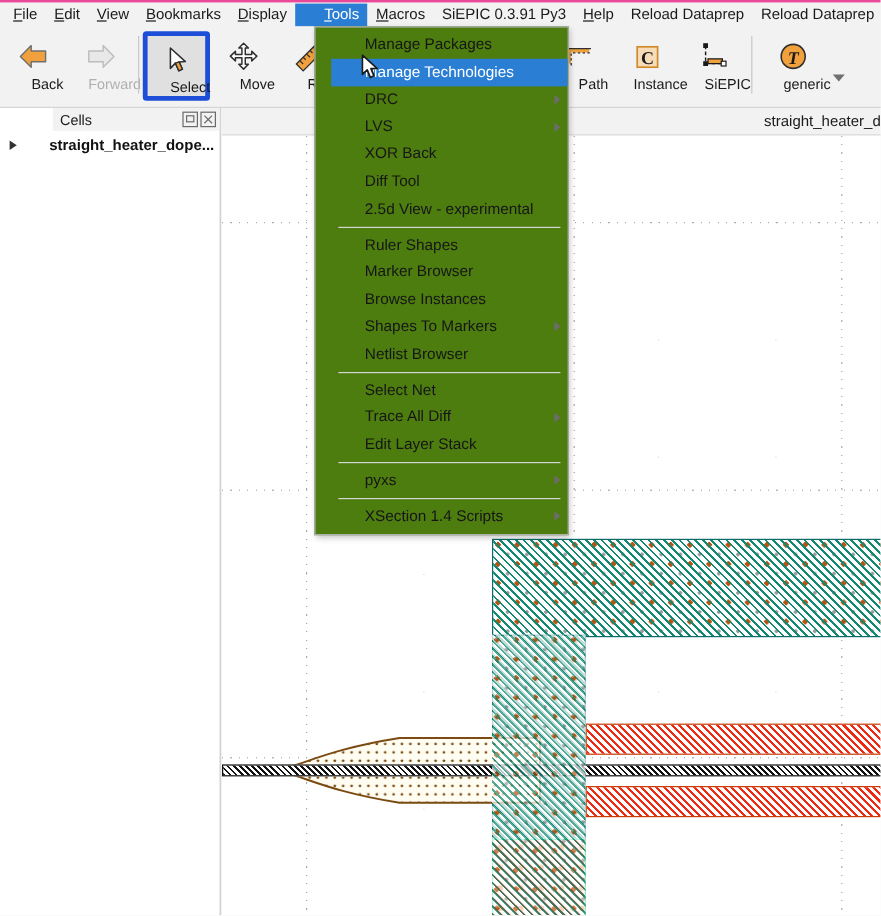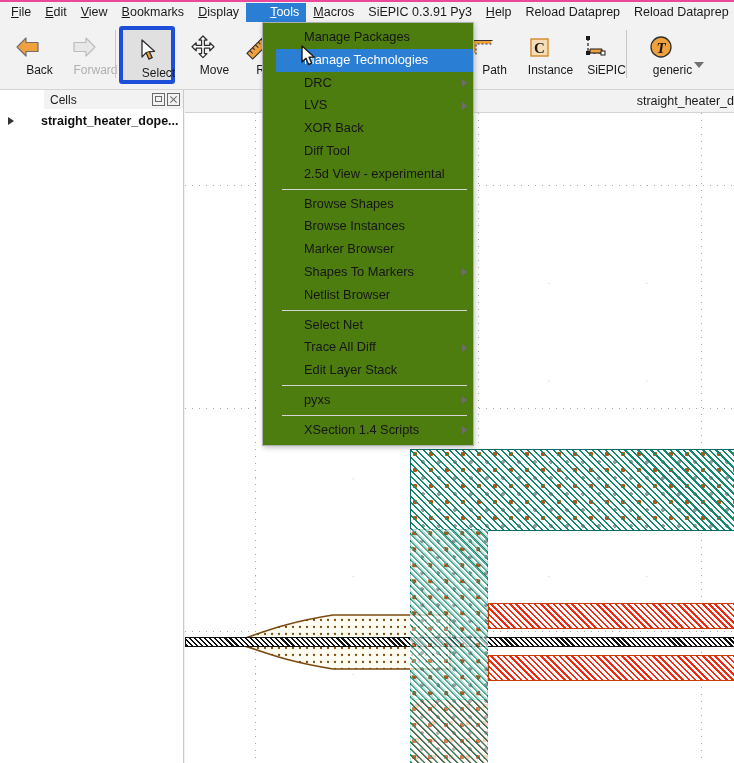--- a/index.html
+++ b/index.html
@@ -536,29 +536,29 @@
       <span>Diff Tool</span>
     </div>
 
     <div class="dd-item">
       <span>2.5d View - experimental</span>
     </div>
 
     <div class="dd-sep"></div>
 
     <div class="dd-item">
-      <span>Browse Shapes</span>
+      <span>Ruler Shapes</span>
+    </div>
+
+    <div class="dd-item">
+      <span>Marker Browser</span>
     </div>
 
     <div class="dd-item">
       <span>Browse Instances</span>
-    </div>
-
-    <div class="dd-item">
-      <span>Marker Browser</span>
     </div>
 
     <div class="dd-item">
       <span>Shapes To Markers</span>
       <span class="sub"></span>
     </div>
 
     <div class="dd-item">
       <span>Netlist Browser</span>
     </div>

